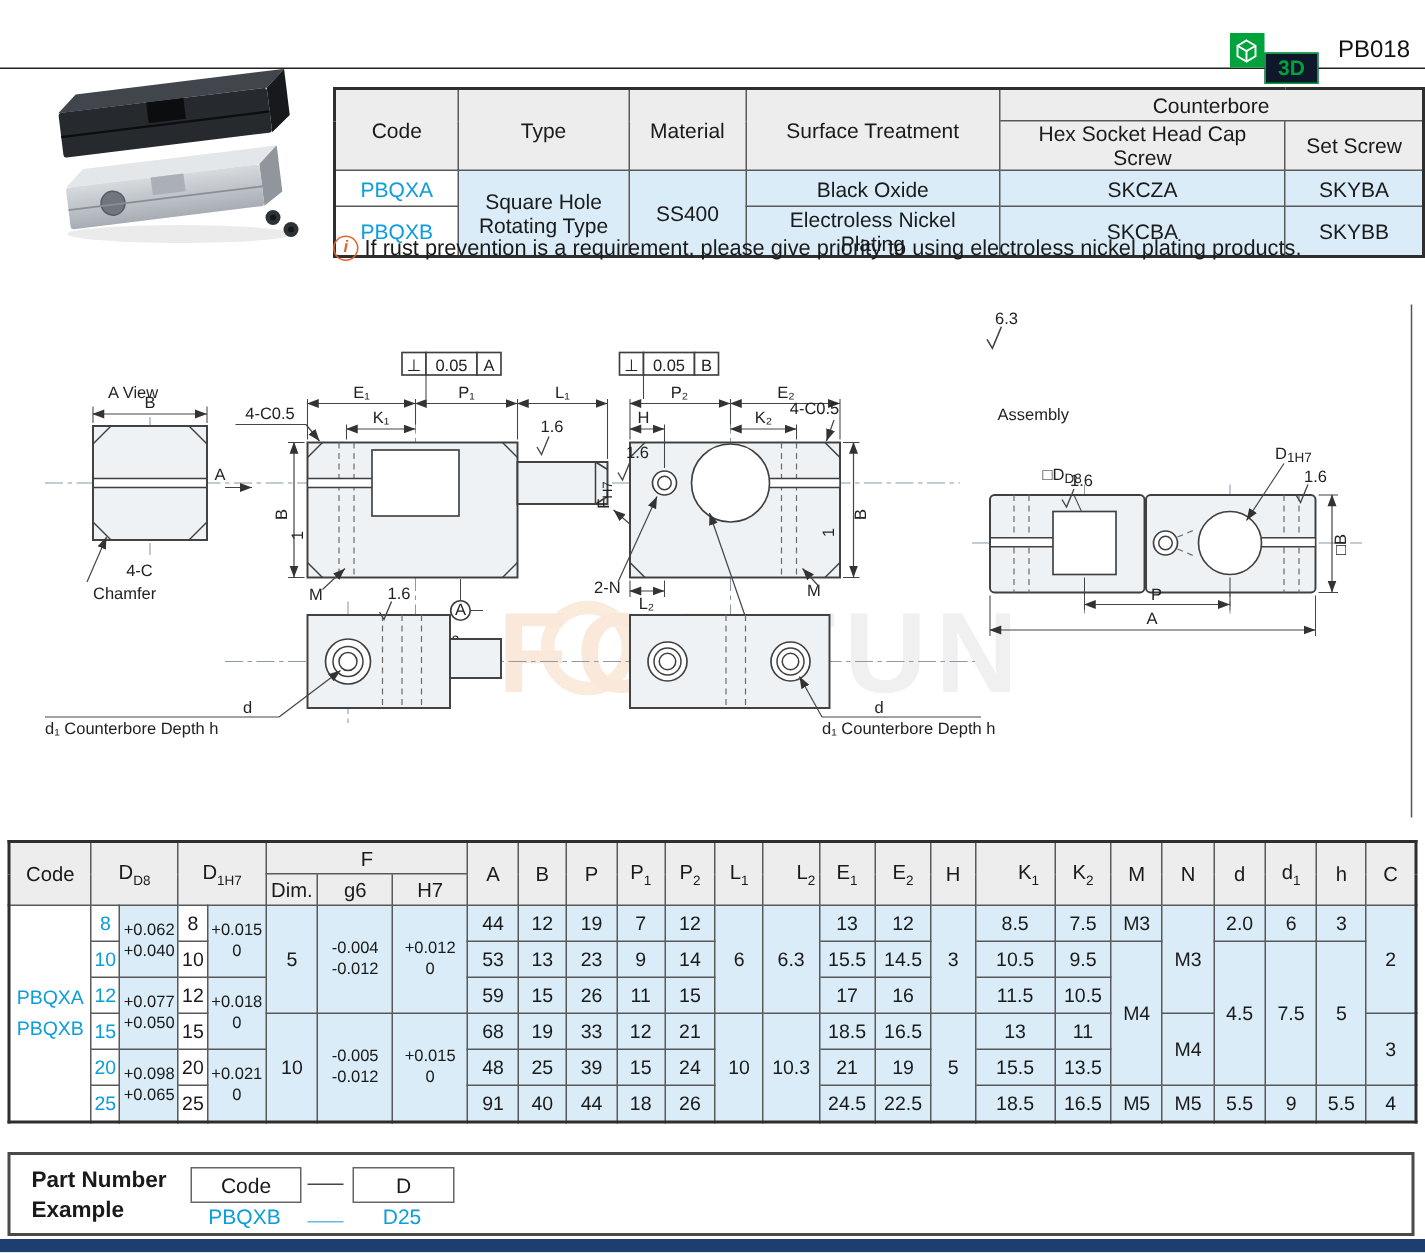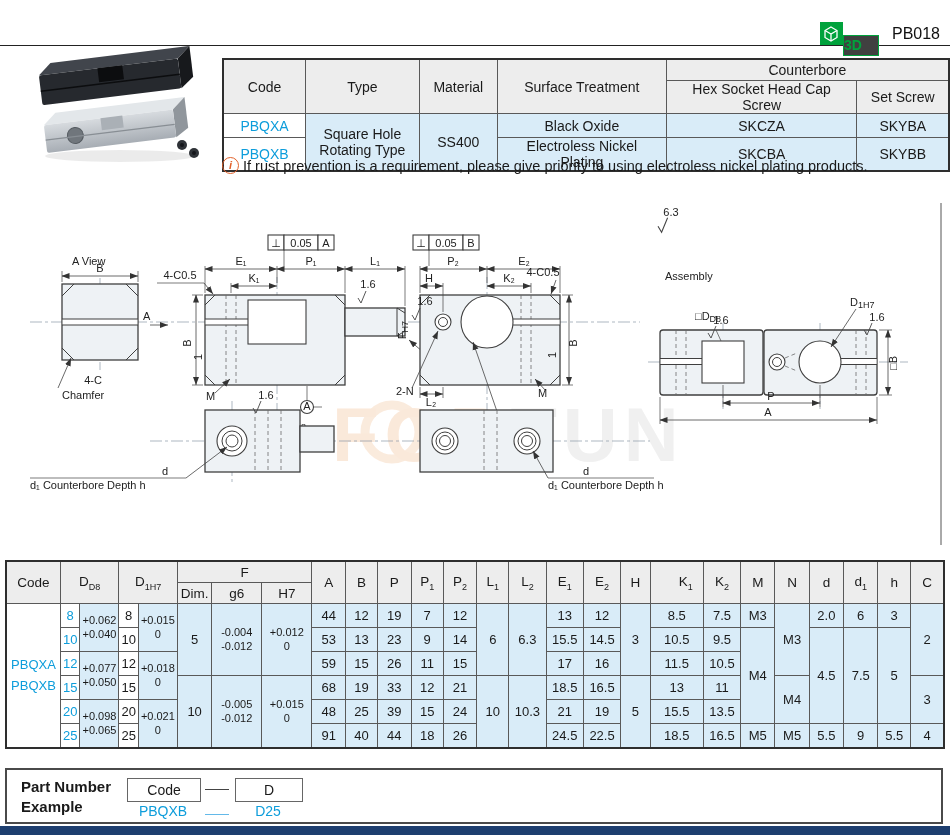--- a/index.html
+++ b/index.html
@@ -3,22 +3,22 @@
 <meta charset="utf-8">
 <style>
   html,body{margin:0;padding:0;background:#fff;}
   .page{position:relative;width:950px;height:835px;background:#fff;overflow:hidden;
         font-family:"Liberation Sans",sans-serif;color:#1a1a1a;}
   
   .hdr-rule{position:absolute;left:0;top:45px;width:950px;border-top:1.5px solid #222;}
   .hdr-right{position:absolute;top:11px;right:10px;display:flex;align-items:center;gap:13px;}
   .badge-wrap{display:flex;align-items:center;}
   .badge-cube{width:23px;height:23px;background:#00a23c;display:flex;align-items:center;justify-content:center;}
-  .badge-3d{width:34px;height:19px;border:1.5px solid #00a23c;background:#404040;color:#00a23c;
-            font-size:14px;font-weight:bold;text-align:left;line-height:19px;margin-top:24px;}
+  .badge-3d{width:34px;height:19px;border:1.5px solid #00a23c;background:#0f172a;color:#00a23c;
+            font-size:14px;font-weight:bold;text-align:center;line-height:19px;margin-top:24px;}
   .pb-code{font-size:16px;color:#111;}
   
   .prodtbl{position:absolute;left:222px;top:58px;border-collapse:collapse;border:2px solid #2e2e2e;
            font-size:14px;text-align:center;}
   .prodtbl th,.prodtbl td{border:1px solid #595959;padding:0 6px;height:20px;font-weight:normal;}
   .prodtbl th{background:#ededed;font-size:14px;}
   .prodtbl td{background:#d9ecf8;height:23px;}
   .prodtbl td.codecell{background:#fff;color:#0d9ddb;}
   
   .note{position:absolute;left:222px;top:157px;font-size:14.5px;display:flex;align-items:center;gap:4px;}
@@ -425,21 +425,21 @@
           <th rowspan="2" style="width: 50px;">Code</th>
           <th rowspan="2" colspan="2" style="width: 76px;">D<sub>D8</sub></th>
           <th rowspan="2" colspan="2" style="width: 78px;">D<sub>1H7</sub></th>
           <th colspan="3">F</th>
           <th rowspan="2" style="width: 32px;">A</th>
           <th rowspan="2" style="width: 30px;">B</th>
           <th rowspan="2" style="width: 32px;">P</th>
           <th rowspan="2" style="width: 30px;">P<sub>1</sub></th>
           <th rowspan="2" style="width: 32px;">P<sub>2</sub></th>
           <th rowspan="2" style="width: 30px;">L<sub>1</sub></th>
-          <th rowspan="2" style="width: 34px;">L<sub>2</sub></th>
+          <th rowspan="2" style="width: 34px; text-align: right;">L<sub>2</sub></th>
           <th rowspan="2" style="width: 34px;">E<sub>1</sub></th>
           <th rowspan="2" style="width: 34px;">E<sub>2</sub></th>
           <th rowspan="2" style="width: 28px;">H</th>
           <th rowspan="2" style="width: 34px; padding-left: 20px;">K<sub>1</sub></th>
           <th rowspan="2" style="width: 34px;">K<sub>2</sub></th>
           <th rowspan="2" style="width: 32px;">M</th>
           <th rowspan="2" style="width: 32px;">N</th>
           <th rowspan="2" style="width: 32px;">d</th>
           <th rowspan="2" style="width: 32px;">d<sub>1</sub></th>
           <th rowspan="2" style="width: 30px;">h</th>

